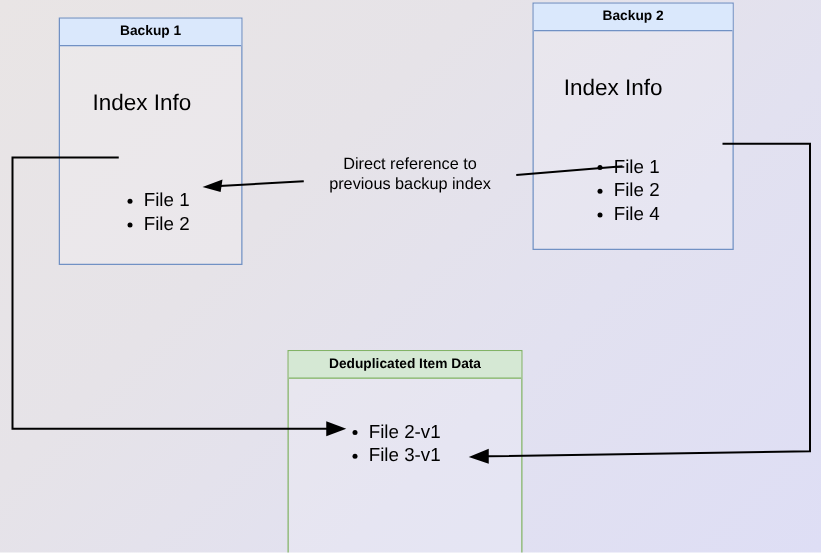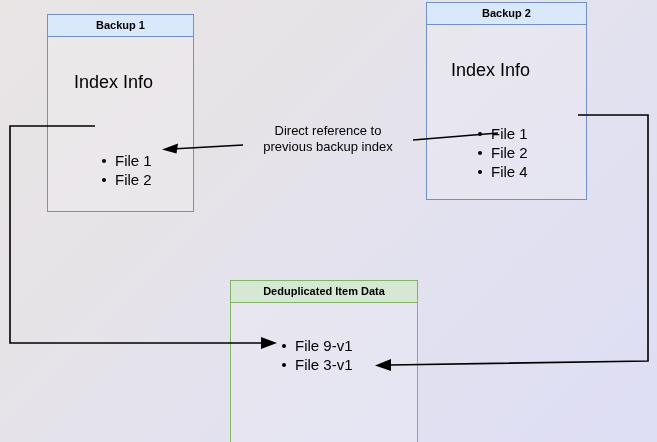--- a/index.html
+++ b/index.html
@@ -139,21 +139,21 @@
         <li>File 2</li>
         <li>File 4</li>
       </ul>
     </div>
   </div>
 
   <div class="box green-box" style="left:230px; top:280px; width:188px; height:168px;">
     <div class="box-header">Deduplicated Item Data</div>
     <div class="box-body">
       <ul class="file-list" style="left:45px; top:29px;">
-        <li>File 9-v1</li>
+        <li>File 2-v1</li>
         <li>File 3-v1</li>
       </ul>
     </div>
   </div>
 
   <div class="annotation" style="left:248px; top:123px; width:160px;">Direct reference to
 previous backup index</div>
 
   <svg id="arrows" viewBox="0 0 657 442">
 

